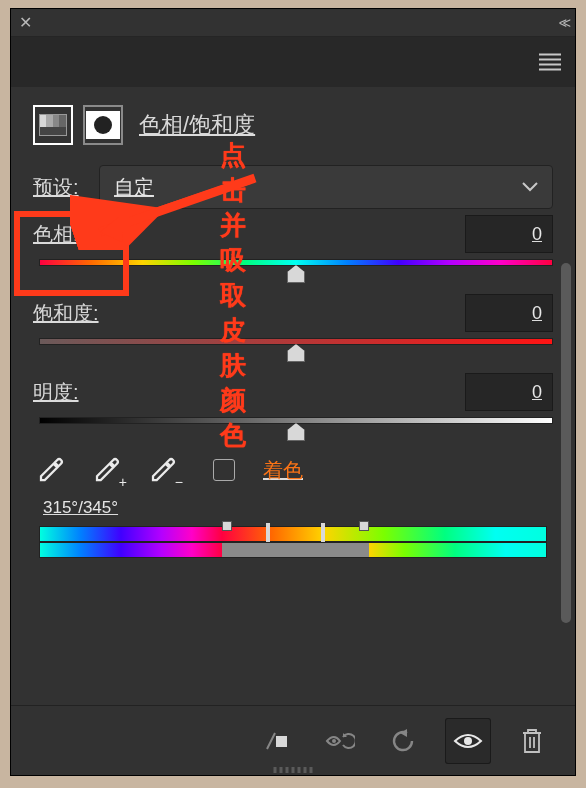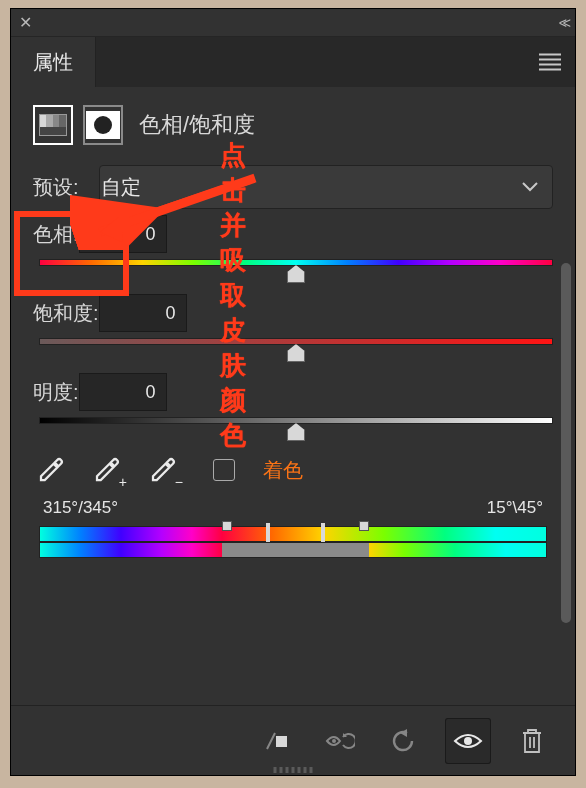--- a/index.html
+++ b/index.html
@@ -67,20 +67,21 @@
     flex-direction: column;
     gap: 3px;
     cursor: pointer;
   }
   .tabbar-menu .line { width: 22px; height: 2px; background: #c8c8c8; }
   .content {
     position: relative;
     padding: 18px 22px 0 22px;
     height: 620px;
     overflow: hidden;
+    text-decoration: underline;
   }
   .header-row {
     display: flex;
     align-items: center;
     gap: 10px;
     margin-bottom: 20px;
   }
   .icon-box {
     width: 40px; height: 40px;
     border: 2px solid #8a8a8a;
@@ -112,40 +113,40 @@
   }
   .label { width: 56px; color: #d8d8d8; font-size: 20px; }
   .select {
     flex: 1;
     height: 44px;
     background: #3a3a3a;
     border: 1px solid #222;
     border-radius: 4px;
     display: flex;
     align-items: center;
-    padding: 0 1px;
+    padding: 0 14px;
     color: #e8e8e8;
     font-size: 20px;
     position: relative;
     cursor: pointer;
   }
   .select .caret {
     position: absolute; right: 14px; top: 50%; transform: translateY(-50%);
   }
   .caret svg { display: block; }
   .hand-btn {
     width: 50px; height: 50px;
     background: #3a3a3a;
     border: 1px solid #222;
     border-radius: 4px;
     display: flex; align-items: center; justify-content: center;
     cursor: pointer;
   }
   .slider-row {
-    display: flex; align-items: center; 
+    display: flex; align-items: center; justify-content: space-between;
     margin-top: 6px; margin-bottom: 6px;
   }
   .slider-label { font-size: 20px; color: #d8d8d8; }
   .num-input {
     width: 88px; height: 38px;
     background: #262626;
     border: 1px solid #1a1a1a;
     color: #e8e8e8;
     text-align: right;
     padding: 0 10px;
@@ -256,23 +257,20 @@
 <body>
 
 <div class="panel">
 
   <div class="titlebar">
     <span class="close-x">✕</span>
     <span class="collapse-icon">&lt;&lt;</span>
   </div>
 
   <div class="tabbar">
-    <div class="tab">
-      <span>属性</span>
-    </div>
     <div class="tabbar-menu">
       <div class="line"></div>
         <div class="line"></div>
         <div class="line"></div>
         <div class="line"></div>
     </div>
   </div>
 
   <div class="content">
 
@@ -343,21 +341,20 @@
             <path d="M4 20 L4 17 L14 7 L17 10 L7 20 Z M15 6 L18 9 L20 7 a2 2 0 0 0 -3 -3 Z" fill="none" stroke="#eaeaea" stroke-width="1.8"></path>
           </svg>
         <span class="sub">−</span>
       </div>
       <div class="checkbox"></div>
       <span class="ck-label">着色</span>
     </div>
 
     <div class="range-readout">
       <span>315°/345°</span>
-      <span>15°\45°</span>
     </div>
 
     <div class="spectrum-wrap">
       <div class="spectrum">
         <div class="marker" style="left:37%"></div>
         <div class="vmark" style="left:45%"></div>
         <div class="vmark" style="left:56%"></div>
         <div class="marker" style="left:64%"></div>
       </div>
       <div class="spectrum bottom"></div>

